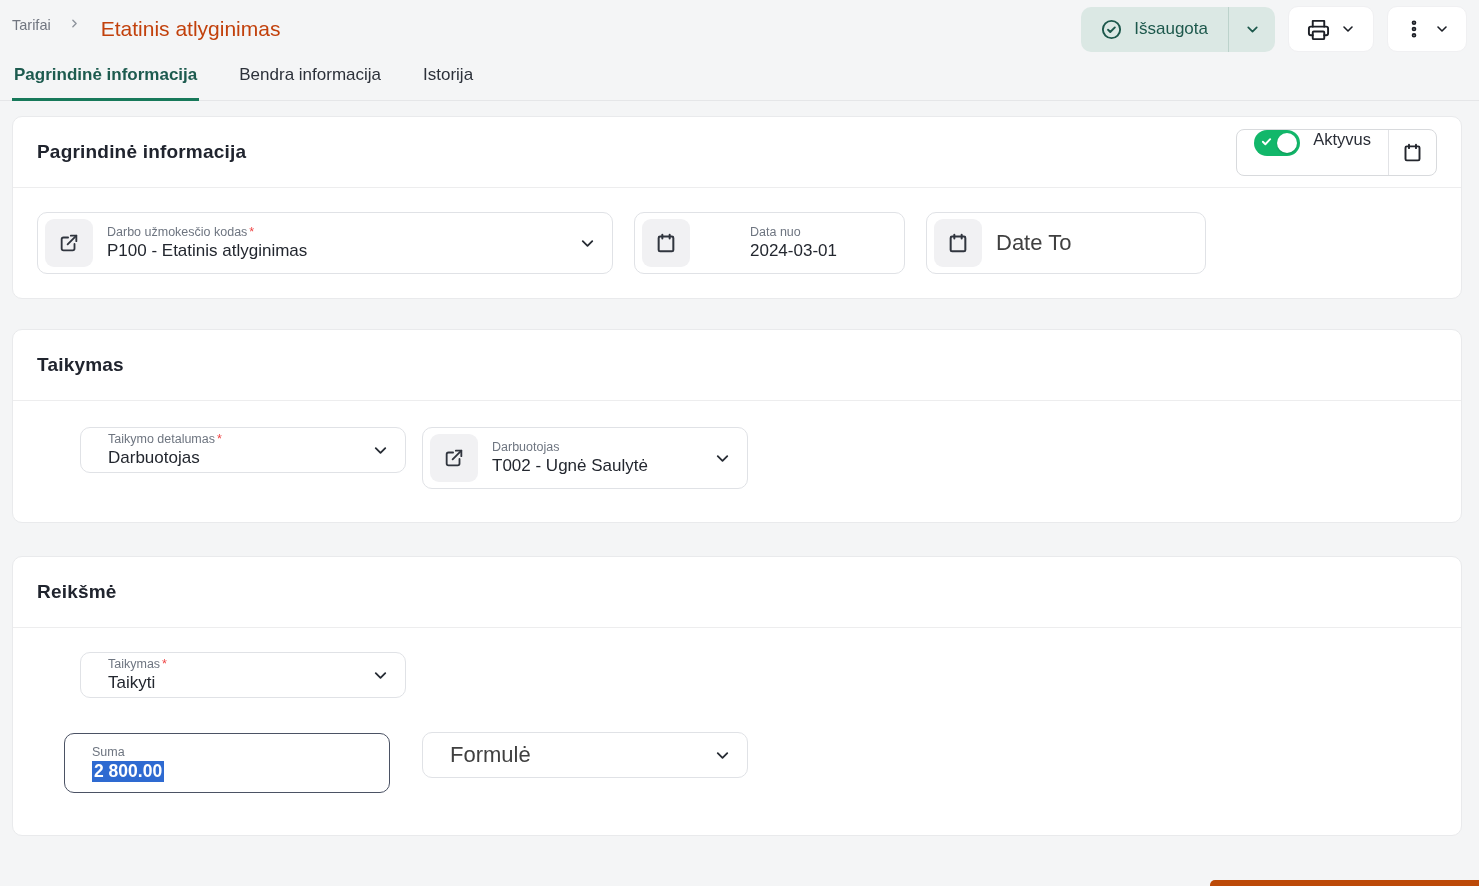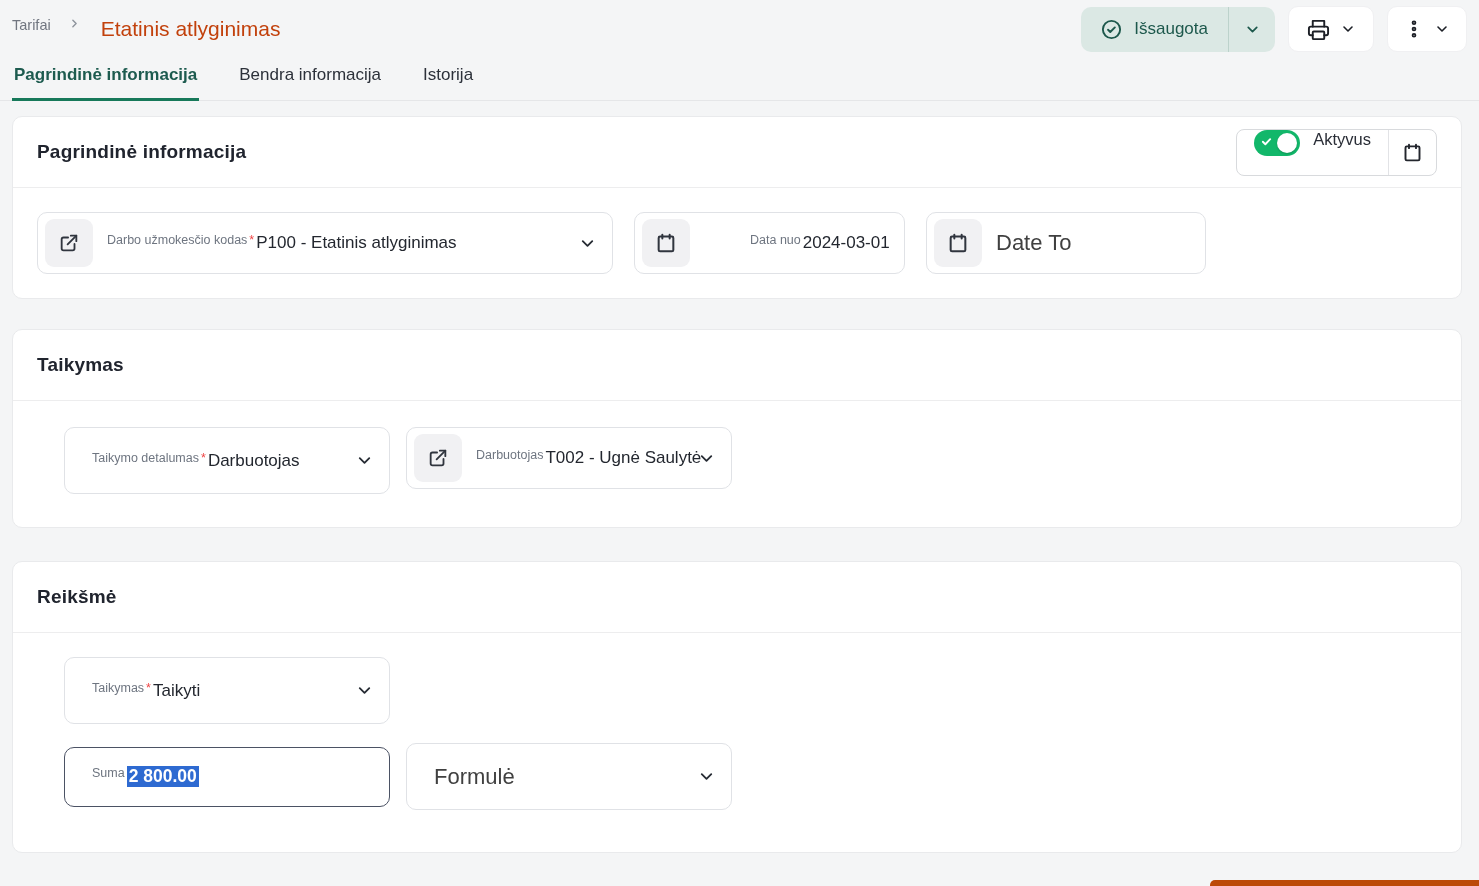--- a/index.html
+++ b/index.html
@@ -52,35 +52,35 @@
   .pill-div { width: 1px; background: #e2e3e6; }
   .pill-cal { width: 47px; display: flex; align-items: center; justify-content: center; cursor: pointer; color: #23262d; }
 
   
   .card-body { padding: 24px; display: flex; gap: 21px; }
   .card-body.indent { padding: 26px 24px 33px 51px; gap: 16px; }
   .card-body.block { display: block; padding: 24px 24px 42px 51px; }
   .row2 { display: flex; gap: 16px; margin-top: 19px; align-items: center; }
 
   .field { display: flex; align-items: center; background: #fff; border: 1px solid #e0e2e6; border-radius: 10px; height: 62px; padding: 0 15px 0 7px; cursor: pointer; }
-  .field.no-icon { padding-left: 27px; height: 67px; }
+  .field.no-icon { padding-left: 27px; height: 46px; margin-left: 16px; }
   .icon-sq { width: 48px; height: 48px; background: #f1f1f3; border-radius: 9px; display: flex; align-items: center; justify-content: center; margin-right: 14px; flex: 0 0 auto; color: #30353e; cursor: pointer; }
-  .f-col { display: flex; flex-direction: row; gap: 2px; min-width: 0; }
+  .f-col { display: flex; flex-direction: column; gap: 2px; min-width: 0; }
   .f-label { font-size: 12.5px; color: #6e7580; white-space: nowrap; }
   .f-label .req { color: #ef4444; margin-left: 2px; }
   .f-value { font-size: 17px; color: #23272f; white-space: nowrap; }
   .f-placeholder { font-size: 22px; color: #404040; }
   .f-caret { margin-left: auto; color: #262b33; display: flex; flex: 0 0 auto; }
 
   .w-pay { width: 576px; }
   .w-datefrom { width: 271px; gap: 46px; }
   .w-dateto { width: 280px; }
   .w-sm { width: 326px; }
 
-  .suma-field { width: 326px; height: 60px; border: 1.5px solid #4b5264; border-radius: 10px; padding: 0 16px 0 27px; display: flex; align-items: center; background: #fff; cursor: text; }
+  .suma-field { width: 326px; height: 60px; border: 1.5px solid #4b5264; border-radius: 10px; padding: 0 16px 0 27px; display: flex; align-items: center; background: #fff; cursor: text; margin-top: 16px; }
   .sel-value { background: #2e6ad1; color: #fff; font-weight: 600; font-size: 17.5px; padding: 0 2px; width: fit-content; }
 
   
   .orange-bar { position: absolute; right: 0; bottom: 0; width: 269px; height: 6px; background: #bc4a08; border-top-left-radius: 5px; cursor: pointer; }
 
   svg { display: block; }
 </style>
 </head>
 <body>
 

